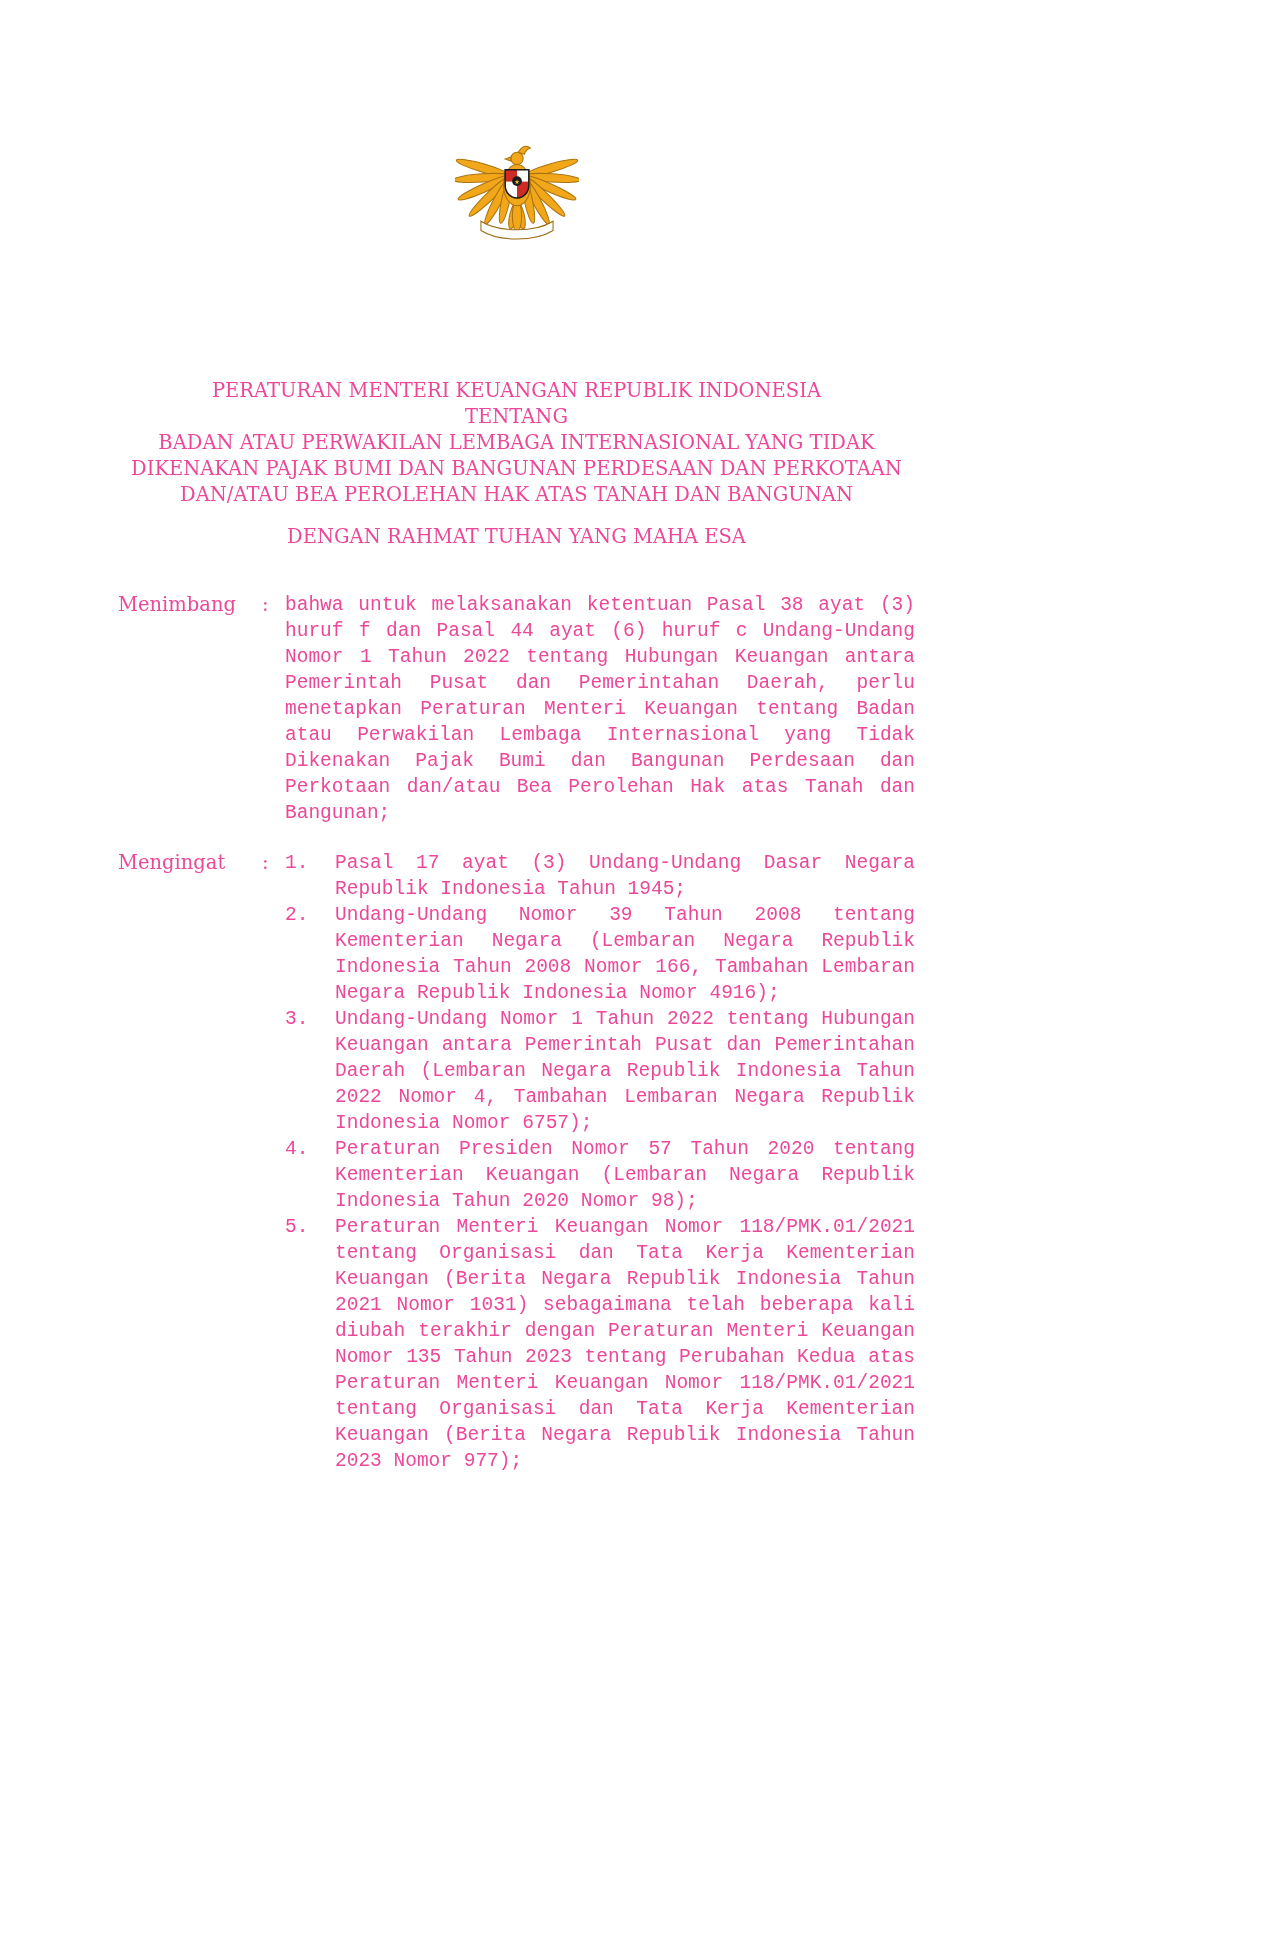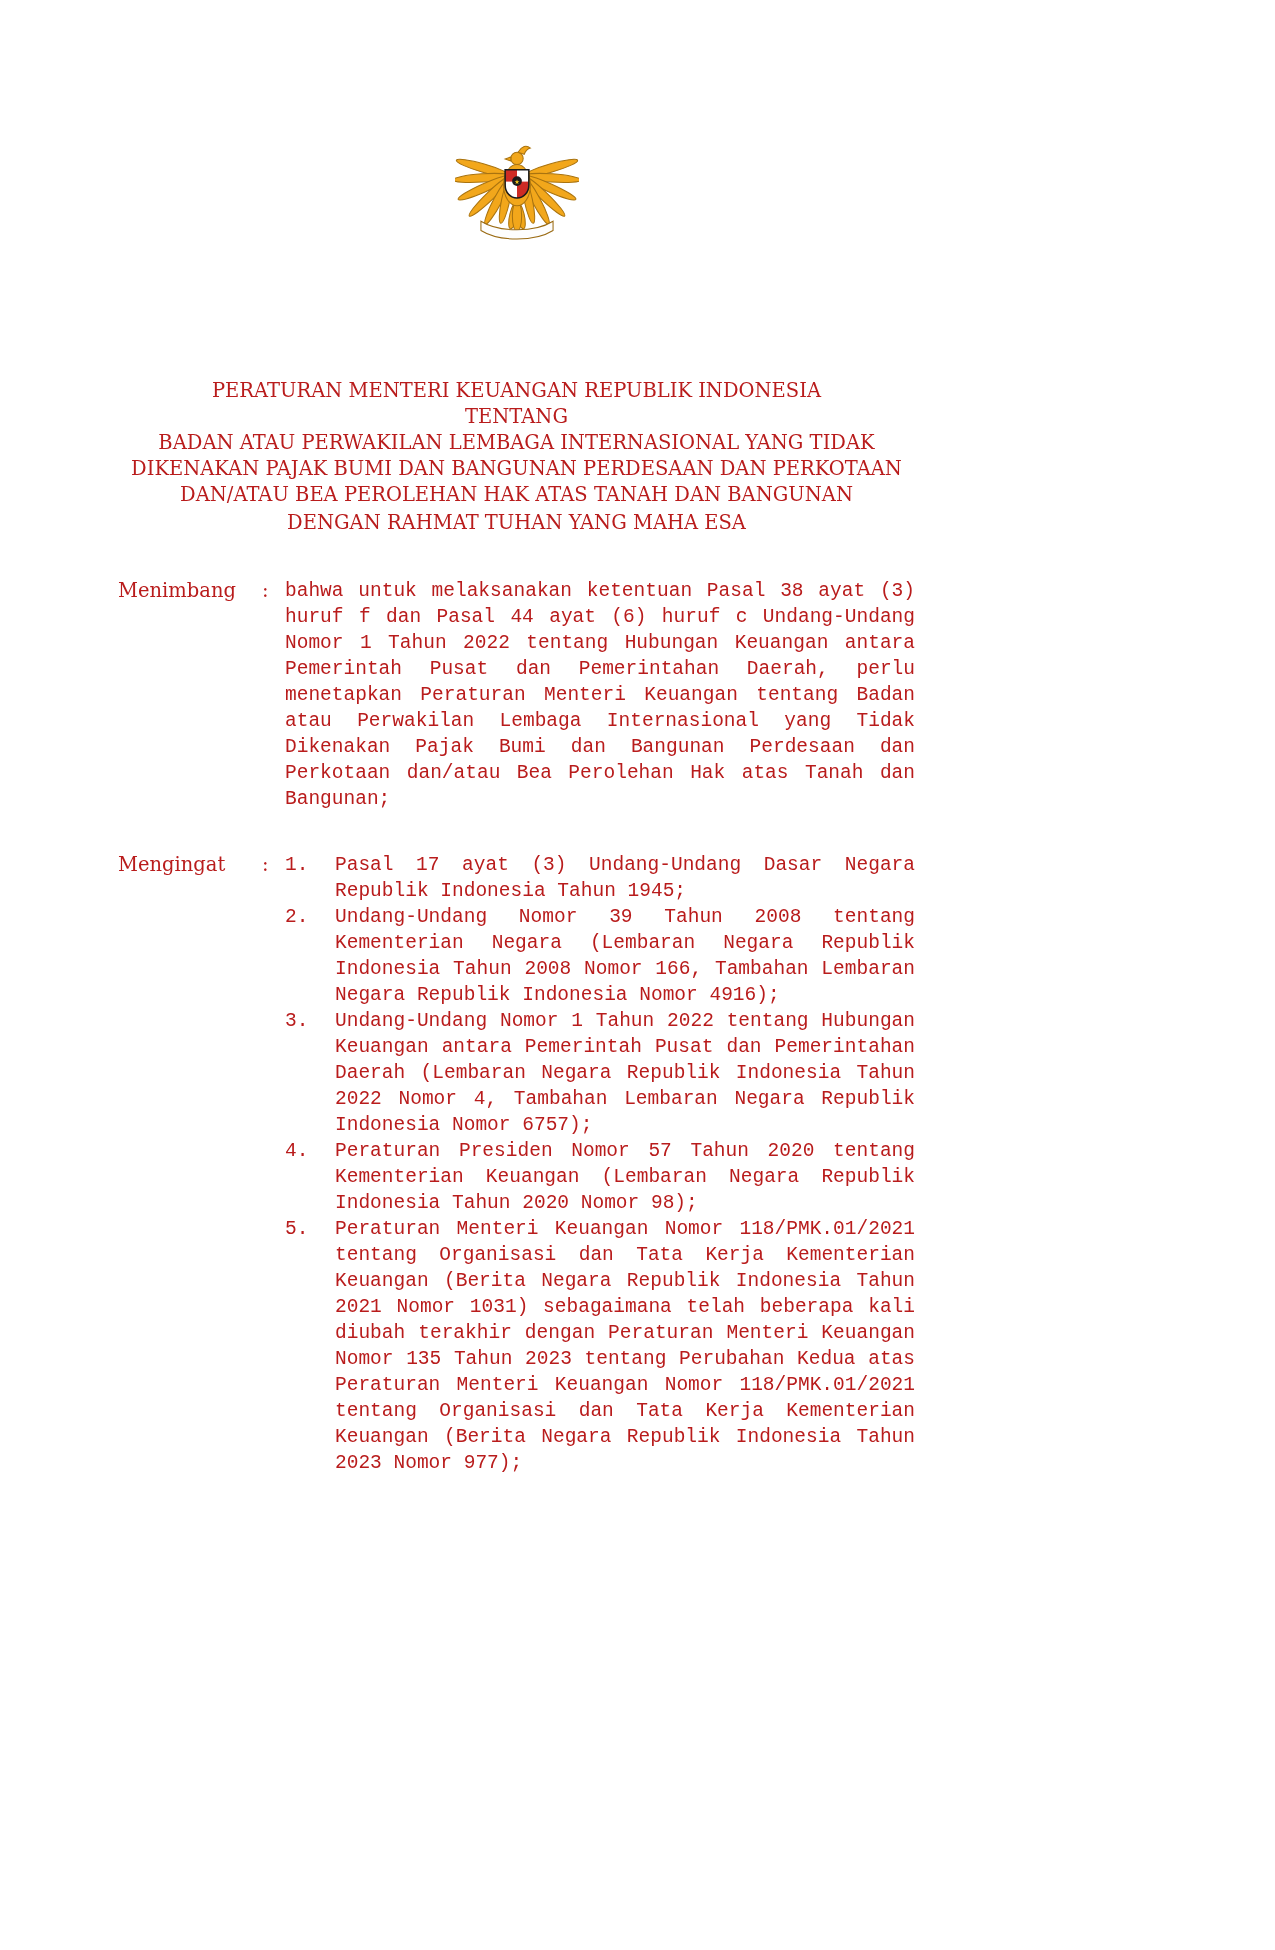--- a/index.html
+++ b/index.html
@@ -2,40 +2,40 @@
 <html><head>
 <meta charset="utf-8">
 <style>
   html,body { margin:0; padding:0; background:#ffffff; }
   .page {
     position:relative;
     width:1275px;
     height:1950px;
     background:#ffffff;
     font-family:"DejaVu Serif","Liberation Serif",serif;
-    color:#b91c1c;
+    color:#ec4899;
     overflow:hidden;
   }
   .content { margin-left:118px; width:797px; }
 
   .emblem { width:124px; margin:110px auto 0 auto; text-align:center; }
 
   .title-block { margin-top:128px; text-align:center; font-size:19.5px; line-height:26px; }
   .title-line { white-space:nowrap; }
 
   .center-line { text-align:center; font-size:19.5px; line-height:26px; }
-  .rahmat-line { margin-top:2px; }
+  .rahmat-line { margin-top:16px; }
   .authority-line { margin-top:22px; }
 
   .clause { display:flex; align-items:flex-start; font-size:19.5px; line-height:26px; }
   .clause-label { flex:0 0 144px; }
   .clause-colon { flex:0 0 23px; }
   .clause-body  { flex:1 1 auto; text-align:justify;font-family:Liberation Mono, monospace; }
   .menimbang-row { margin-top:42px; }
-  .mengingat-row { margin-top:40px; }
+  .mengingat-row { margin-top:24px; }
 
   .list-item { display:flex; }
   .list-num  { flex:0 0 50px; }
   .list-text { flex:1 1 auto; text-align:justify; }
 </style>
 </head>
 <body>
 
 <div class="page">
   <div class="content">

